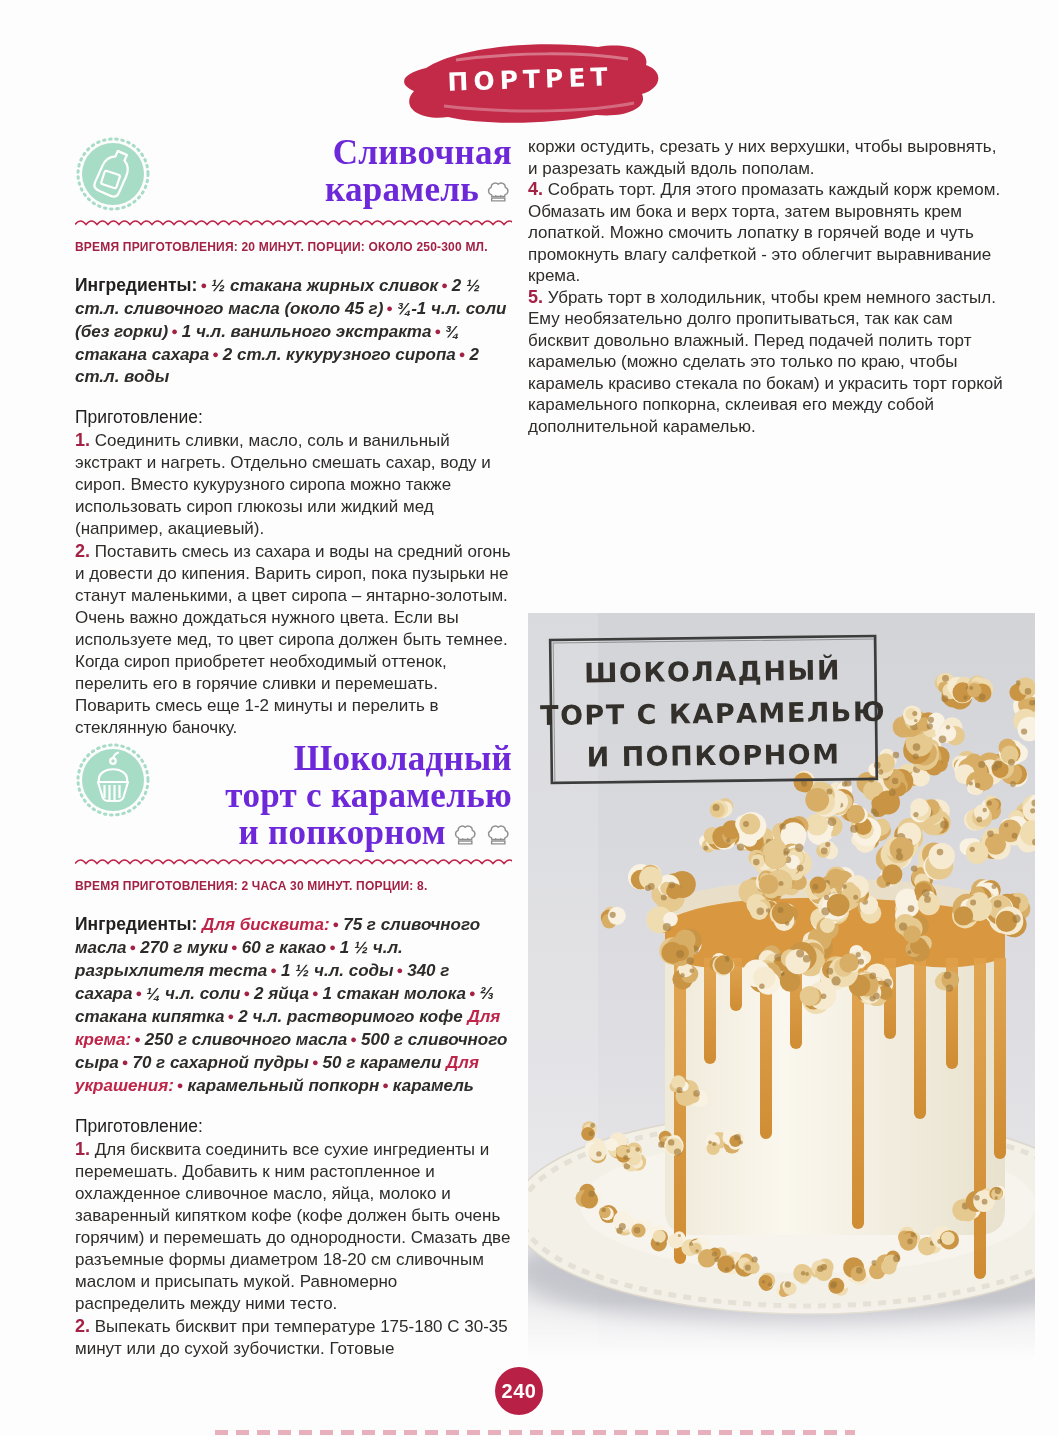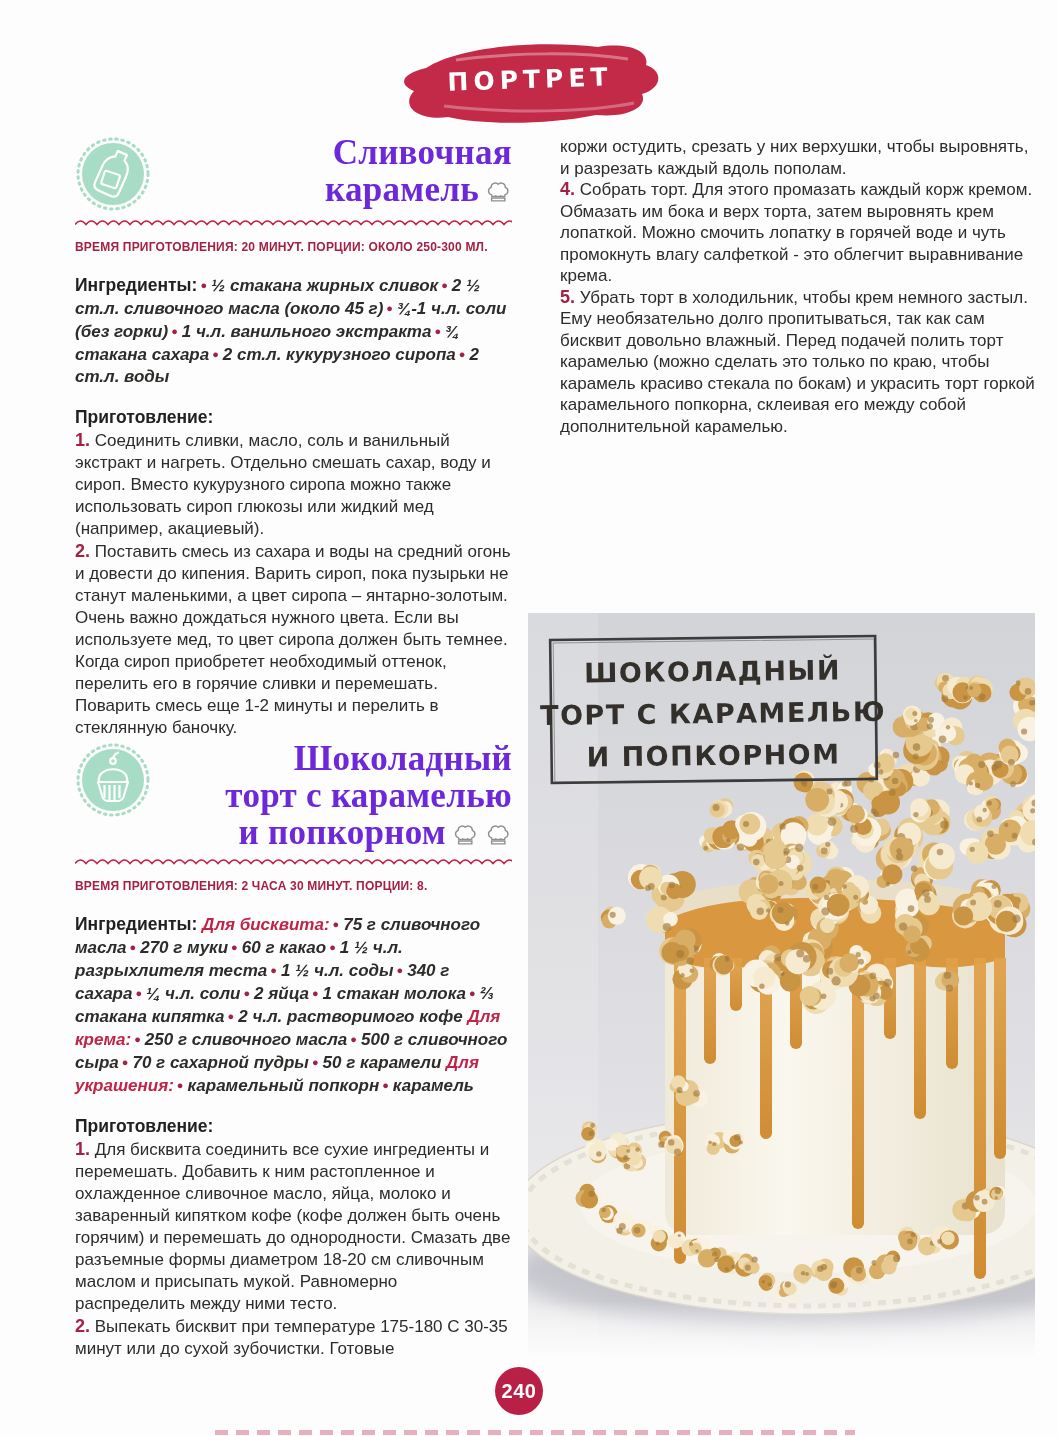--- a/index.html
+++ b/index.html
@@ -19,25 +19,25 @@
   .r-icon{position:absolute;left:0;top:2px;width:76px;height:76px;}
   .r-title{margin-left:52px;font-family:"Liberation Serif","DejaVu Serif",serif;
         font-weight:bold;font-size:35px;line-height:37px;color:#6d28d9;letter-spacing:.3px;text-align:right;}
   .hat{display:inline-block;vertical-align:-3px;margin-left:7px;}
   .wave{display:block;margin-top:7px;}
   .time{color:#a32144;font-weight:bold;font-size:12px;line-height:22px;margin-top:7px;letter-spacing:.2px;}
   .ing{margin-top:16px;font-size:17px;line-height:22px;font-style:italic;font-weight:bold;color:#2e2c2a;}
   .ing .label{font-style:normal;font-weight:bold;font-size:17.5px;color:#232120;}
   .ing .bullet{color:#a32144;font-style:normal;font-size:11px;vertical-align:2px;margin:0 4px 0 3px;}
   .ing .group{color:#bf2449;}
-  .prep-label{margin-top:14px;font-weight:bold;font-size:17.5px;color:#232120;line-height:24px;}
+  .prep-label{margin-top:14px;font-weight:normal;font-size:17.5px;color:#232120;line-height:24px;}
   .step{font-size:17px;line-height:22px;margin:0;}
   .step .num{color:#a32144;font-weight:bold;font-size:18px;}
   
-  #continuation{position:absolute;left:528px;top:136px;width:481px;margin-left:32px;}
+  #continuation{position:absolute;left:528px;top:136px;width:481px;}
   #continuation .step,#continuation .lead{font-size:17px;line-height:21.5px;}
   
   #photo{position:absolute;left:528px;top:613px;width:507px;height:747px;}
   #photo svg{display:block;}
   .caption-text{font-family:"DejaVu Sans",sans-serif;font-weight:bold;fill:#33302c;letter-spacing:1.5px;}
   
   #pageno{position:absolute;left:495px;top:1367px;width:48px;height:48px;border-radius:50%;
         background:#b92045;color:#fff;font-weight:bold;font-size:20px;
         display:flex;align-items:center;justify-content:center;letter-spacing:.5px;}
   #footer-strip{position:absolute;left:215px;top:1430px;width:640px;height:5px;opacity:.45;

